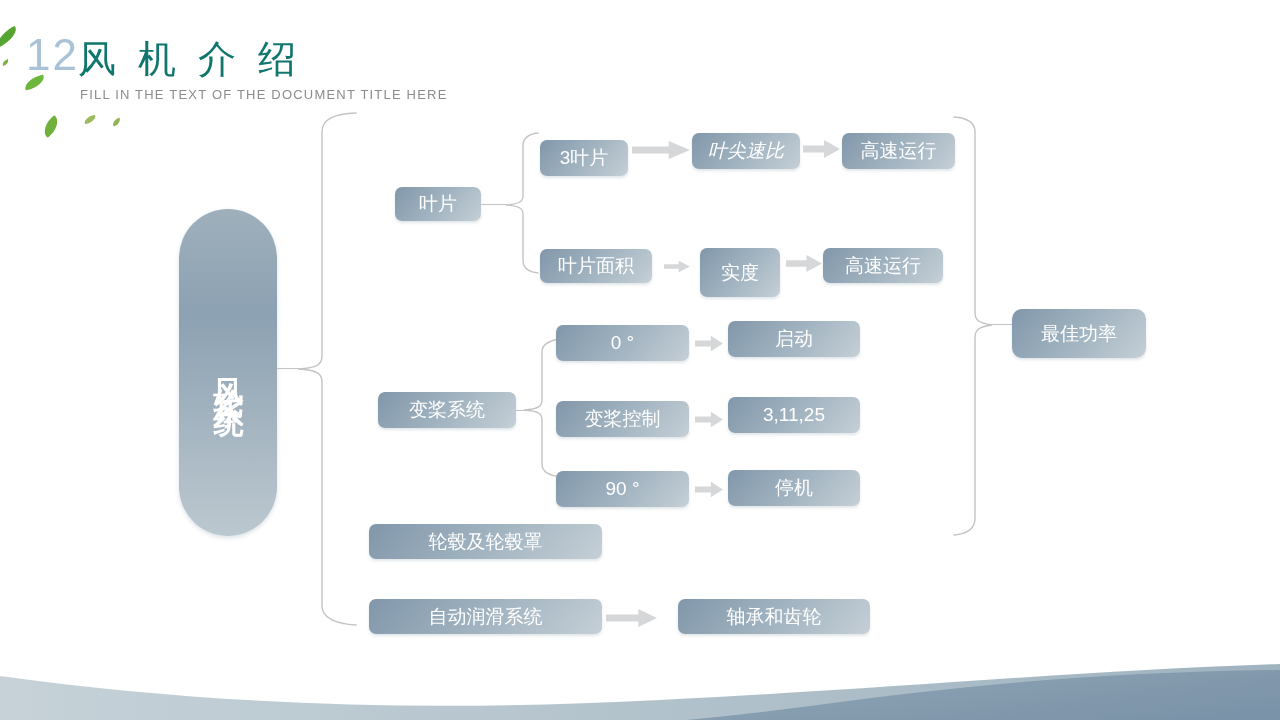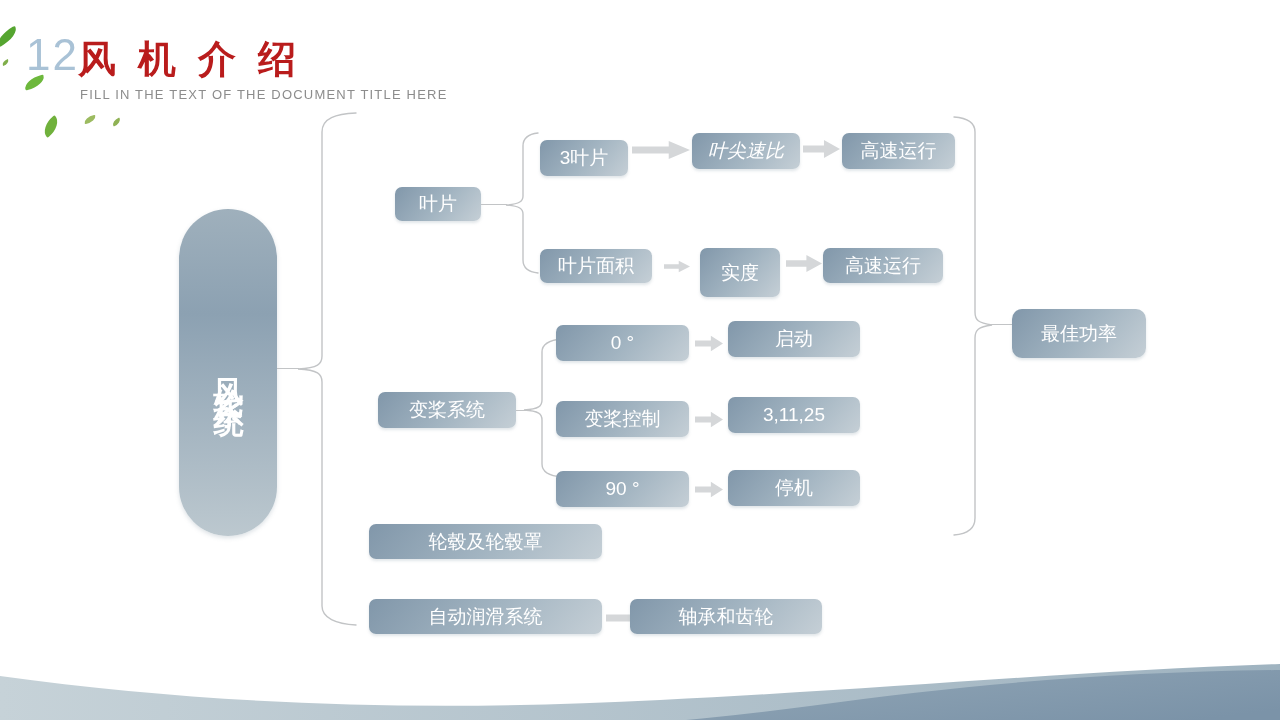--- a/index.html
+++ b/index.html
@@ -7,22 +7,22 @@
     position:relative;width:1280px;height:720px;overflow:hidden;background:#ffffff;
     font-family:"Liberation Sans","DejaVu Sans",sans-serif;
     margin-top:16px;
   }
   
   .page-num{
     position:absolute;left:26px;top:14px;font-size:44px;font-weight:400;
     color:#a9c2d6;letter-spacing:2px;
   }
   .title{
-    position:absolute;left:78px;top:18px;font-size:38px;font-weight:700;
-    color:#b91c1c;letter-spacing:22px;white-space:nowrap;
+    position:absolute;left:78px;top:18px;font-size:38px;font-weight:400;
+    color:#0f766e;letter-spacing:22px;white-space:nowrap;
   }
   .subtitle{
     position:absolute;left:80px;top:71px;font-size:13px;font-weight:400;
     color:#8c8c8c;letter-spacing:1.2px;white-space:nowrap;
   }
   
   .leaf{position:absolute;border-radius:100% 10% 100% 10%;}
   
   .pill{
     position:absolute;left:179px;top:193px;width:98px;height:327px;border-radius:49px;
@@ -172,21 +172,21 @@
   </div>
 
   <div class="node" style="left:369px;top:583px;width:233px;height:35px;">
     <span>自动润滑系统</span>
   </div>
   <div class="arrow" style="left:606px;top:592px;width:51px;height:20px;">
     <svg viewBox="0 0 60 20" preserveAspectRatio="none">
         <polygon points="0,6.5 38,6.5 38,1 60,10 38,19 38,13.5 0,13.5" fill="#d5d7d9"></polygon>
       </svg>
   </div>
-  <div class="node" style="left:630px;top:583px;width:192px;height:35px;">
+  <div class="node" style="left:678px;top:583px;width:192px;height:35px;">
     <span>轴承和齿轮</span>
   </div>
 
   <svg class="brace" style="left:950px;top:100px;" width="46" height="420" viewBox="0 0 46 420">
     <path d="M 4,1 C 18,2 25,7 25,16 L 25,196 C 25,204 28,207 42,209 C 28,211 25,214 25,222 L 25,402 C 25,412 18,418 4,419"></path>
   </svg>
   <div class="hline" style="left:991px;top:308px;width:21px;"></div>
   <div class="node big" style="left:1012px;top:293px;width:134px;height:49px;">
     <span>最佳功率</span>
   </div>

